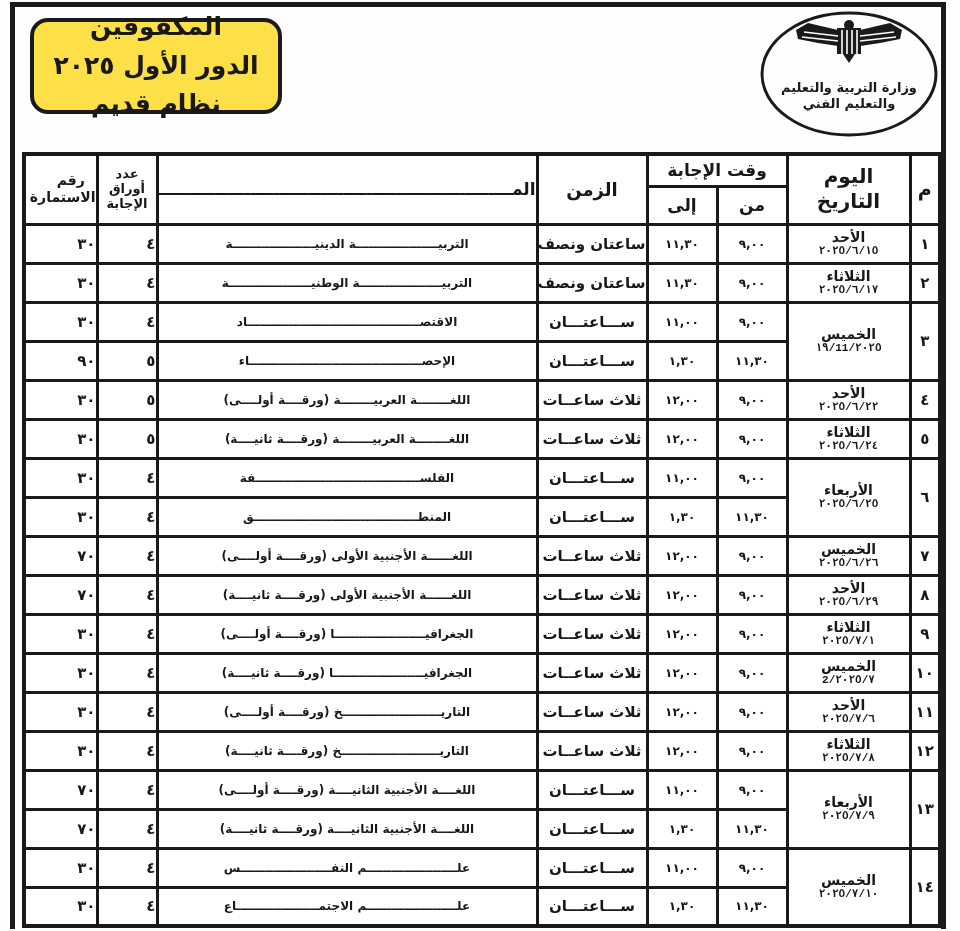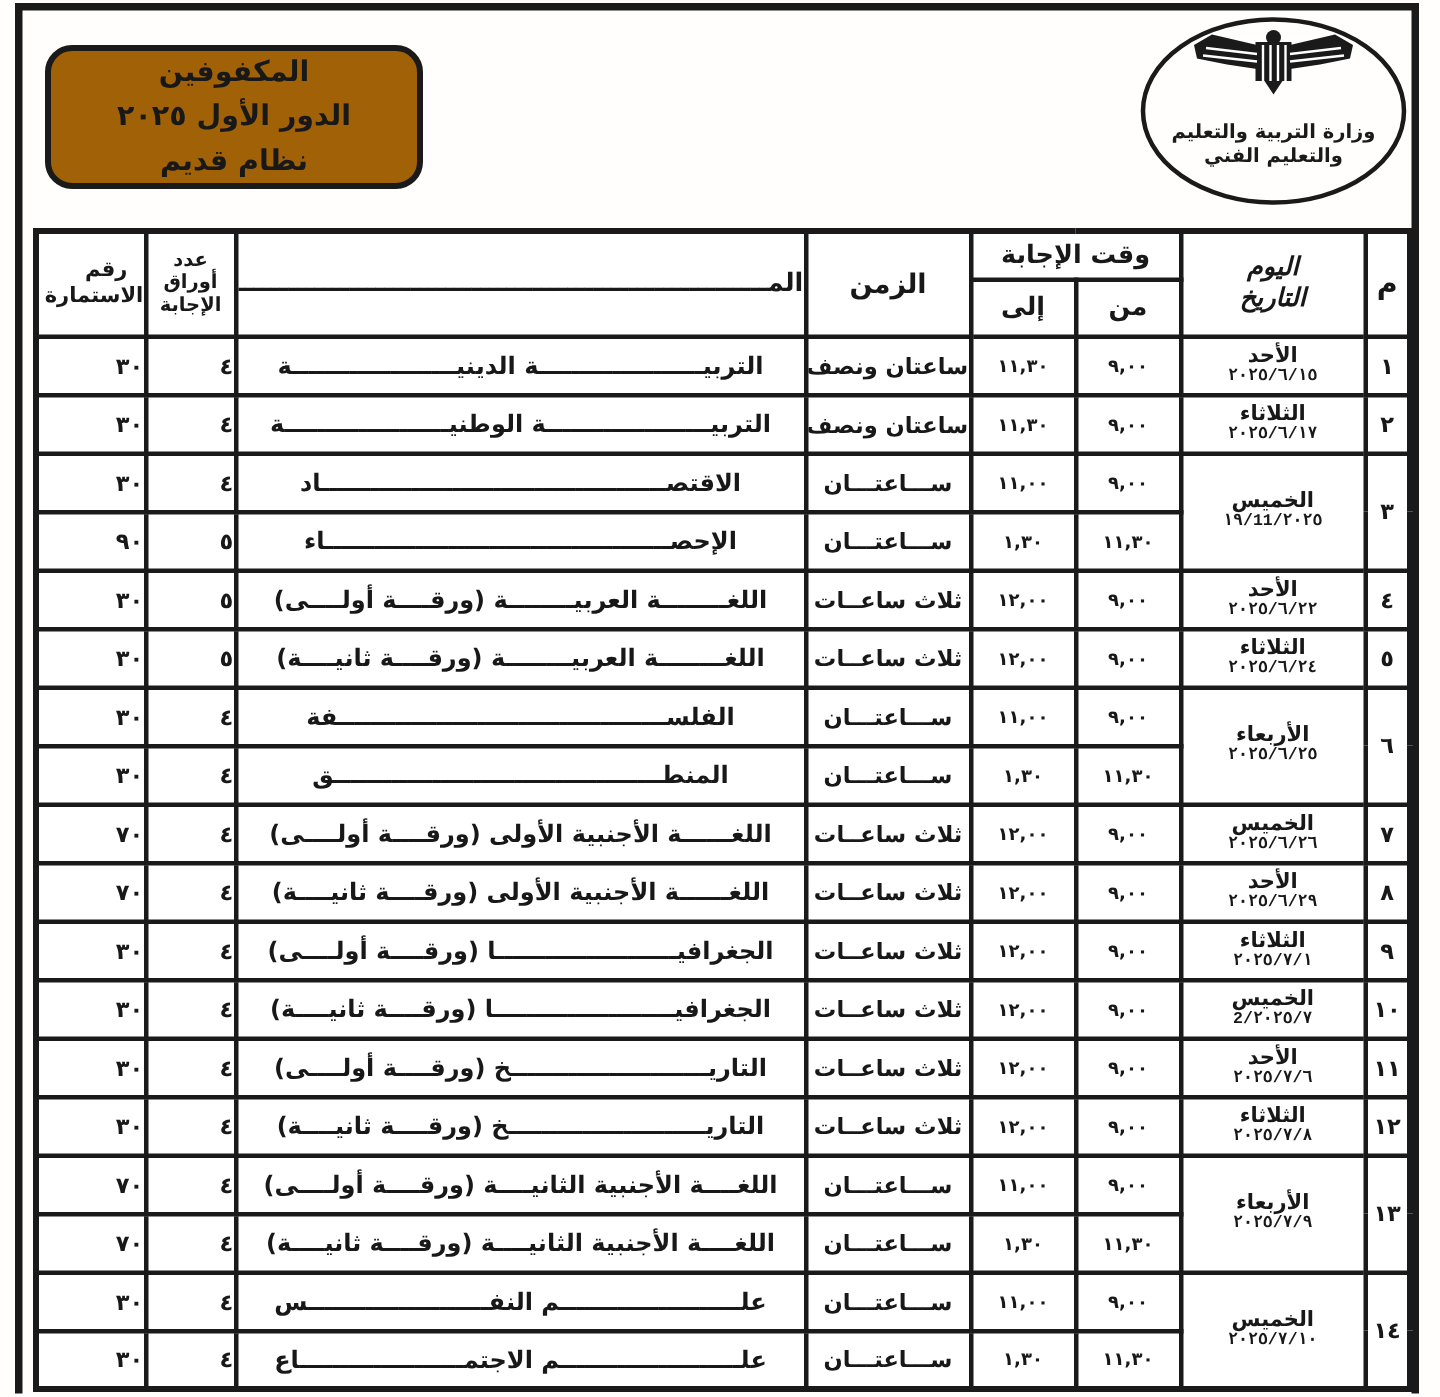--- a/index.html
+++ b/index.html
@@ -2,53 +2,53 @@
 <html dir="rtl" lang="ar"><head>
 <meta charset="utf-8">
 <style>
   html,body{margin:0;padding:0;background:#ffffff;}
   body{width:960px;height:931px;position:relative;overflow:hidden;
        font-family:"DejaVu Sans", sans-serif;color:#181818;}
   .page{position:absolute;inset:0;background:#fffefd;}
   .frame{position:absolute;left:10px;top:2px;width:936px;height:927px;
          border:5px solid #1a1a1a;border-bottom:none;box-sizing:border-box;}
   
-  .info-box{position:absolute;left:30px;top:30px;width:252px;height:96px;
+  .info-box{position:absolute;left:30px;top:18px;width:252px;height:96px;
             border:4px solid #1a1a1a;border-radius:18px;box-sizing:border-box;
             display:flex;flex-direction:column;justify-content:center;align-items:center;
-            font-weight:bold;font-size:19px;line-height:1.55;background:#a16207;}
+            font-weight:bold;font-size:25px;line-height:1.55;background:#fde047;}
   .title-ellipse{position:absolute;left:298px;top:8px;width:402px;height:128px;
             border:3px solid #1a1a1a;border-radius:50%;box-sizing:border-box;
             display:flex;flex-direction:column;justify-content:center;align-items:center;
             font-weight:bold;background:#fff;}
   .title-ellipse .t1{font-size:21px;line-height:1.5;}
   .title-ellipse .t2{font-size:22px;line-height:1.5;}
   .title-ellipse .t3{font-size:21px;line-height:1.5;}
   .seal{position:absolute;left:750px;top:2px;width:198px;height:144px;}
   
   table{position:absolute;left:22px;top:152px;width:916px;border-collapse:collapse;
         table-layout:fixed;background:#fff;border:4px solid #1a1a1a;}
   th,td{border:3px solid #1a1a1a;text-align:center;vertical-align:middle;
         font-weight:bold;padding:0;overflow:hidden;}
   thead tr.h1{height:32px;} thead tr.h2{height:38px;}
   tbody tr{height:39px;}
   .h-num{font-size:19px;}
-  .h-day div{font-size:17px;line-height:1.25;font-style:italic;}
+  .h-day div{font-size:20px;line-height:1.25;}
   .h-time{font-size:17px;}
   .h-fromto{font-size:17px;}
   .h-dur{font-size:18px;}
   .h-subj{font-size:17px;white-space:nowrap;}
   .h-sheets div{font-size:13px;line-height:1.15;}
   .h-form div{font-size:14px;line-height:1.25;margin-left:20px;}
   .c-num{font-size:15px;}
   .c-day .dn{font-size:14px;line-height:1.15;text-align:center;}
   .c-day .dd{font-size:11px;line-height:1.2;font-family:Liberation Mono, monospace;}
   .c-time{font-size:12px;}
   .c-dur{font-size:15px;white-space:nowrap;}
-  .c-subj{font-size:16px;white-space:nowrap;}
+  .c-subj{font-size:12px;white-space:nowrap;}
   .c-sheet,.c-form{font-size:15px;text-align:right;}
 </style>
 </head>
 <body>
 
 <div class="page">
   <div class="frame"></div>
 
   <div class="info-box">
     <div>المكفوفين</div>

